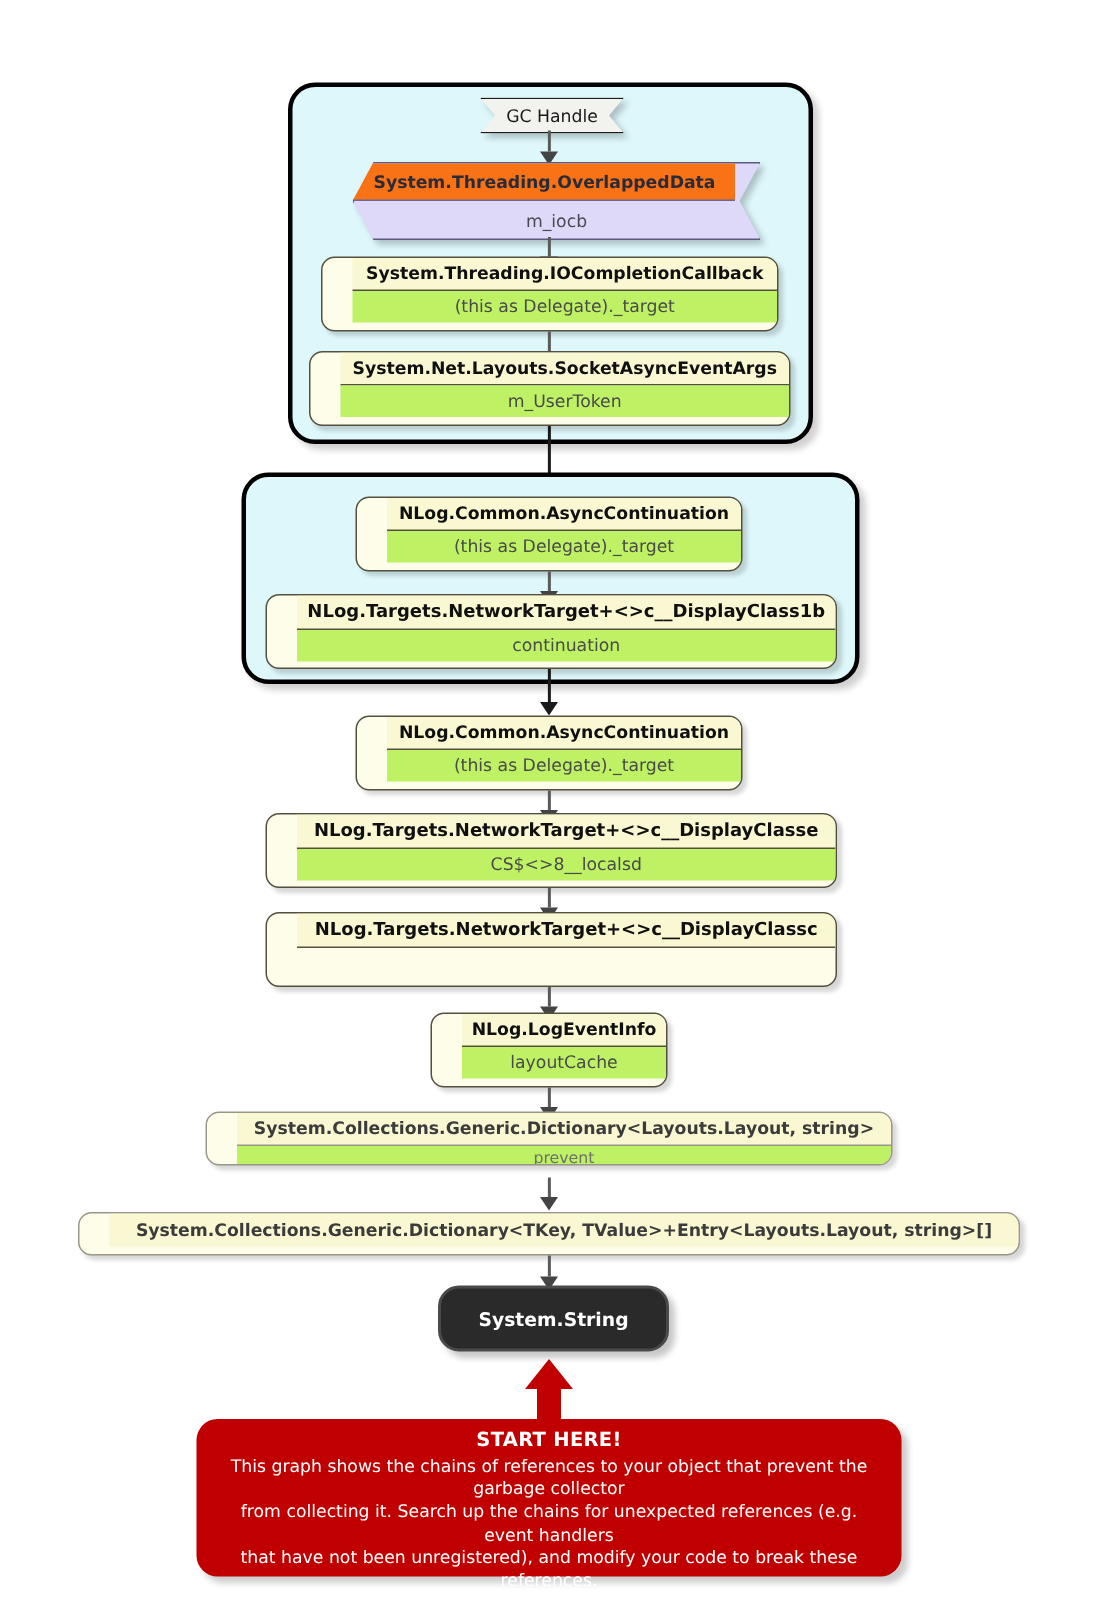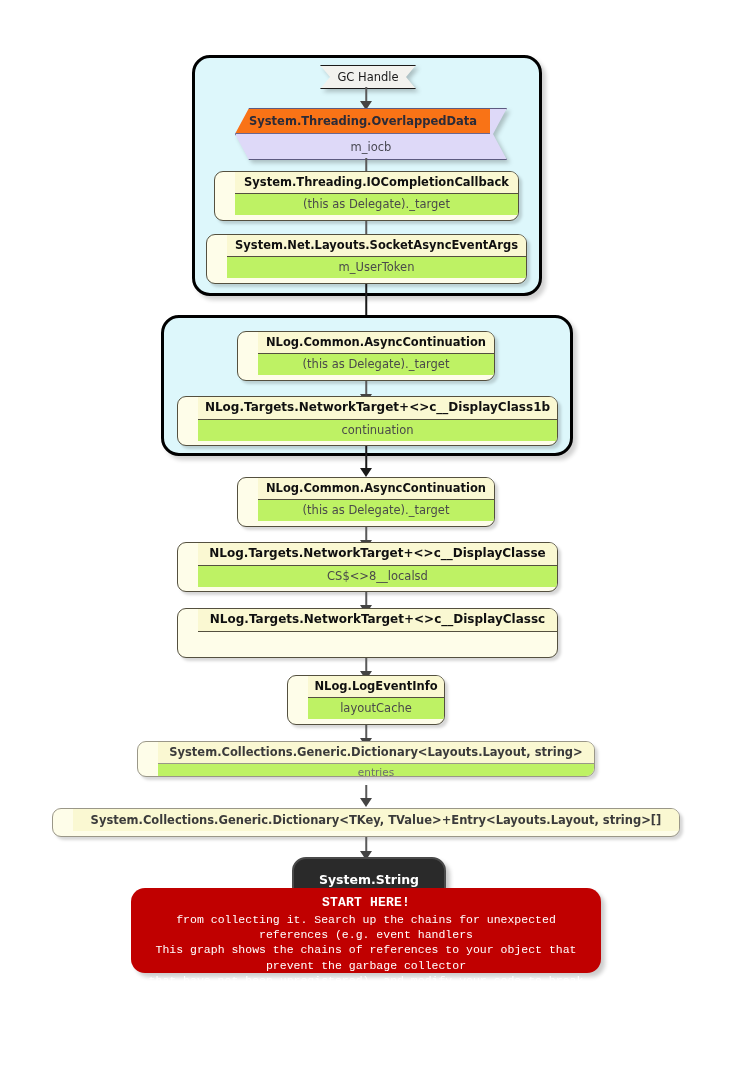--- a/index.html
+++ b/index.html
@@ -278,21 +278,21 @@
     <div class="sub" style="font-size:11.5px;">layoutCache</div>
   </div>
 
   <div class="edge" style="left:359px; top:725px; width:14px; height:22px;">
     <div class="line" style="height:13px;"></div>
     <div class="head"></div>
   </div>
 
   <div class="abs node dim" style="left:137px; top:741px; width:458px; height:36px;">
     <div class="hdr" style="font-size:11.5px;">System.Collections.Generic.Dictionary&lt;Layouts.Layout, string&gt;</div>
-    <div class="sub" style="font-size:10.5px; padding-top:3px;">entries</div>
+    <div class="sub" style="font-size:10.5px; padding-top:3px;">prevent</div>
   </div>
 
   <div class="edge" style="left:359px; top:785px; width:14px; height:22px;">
     <div class="line" style="height:13px;"></div>
     <div class="head"></div>
   </div>
 
   <div class="abs node dim single" style="left:52px; top:808px; width:628px; height:29px;">
     <div class="hdr" style="font-size:11.5px; padding:5px 6px;">System.Collections.Generic.Dictionary&lt;TKey, TValue&gt;+Entry&lt;Layouts.Layout, string&gt;[]</div>
   </div>
@@ -304,20 +304,20 @@
 
   <div class="darknode" style="left:292px; top:857px; width:150px; height:40px; font-size:12.5px;">
     <span>System.String</span>
   </div>
 
   <div class="redarrow" style="left:366px; top:906px; width:0; height:36px;">
     <div class="tip"></div>
     <div class="shaft" style="top:18px; height:22px;"></div>
   </div>
 
-  <div class="callout" style="left:131px; top:888px; width:470px; height:85px;font-family:Liberation Mono, monospace;">
+  <div class="callout" style="left:131px; top:946px; width:470px; height:105px;">
     <div class="title">START HERE!</div>
+    <div class="body">This graph shows the chains of references to your object that prevent the garbage collector</div>
     <div class="body">from collecting it. Search up the chains for unexpected references (e.g. event handlers</div>
-    <div class="body">This graph shows the chains of references to your object that prevent the garbage collector</div>
     <div class="body">that have not been unregistered), and modify your code to break these references.</div>
   </div>
 
 </div>
 
 </body></html>

